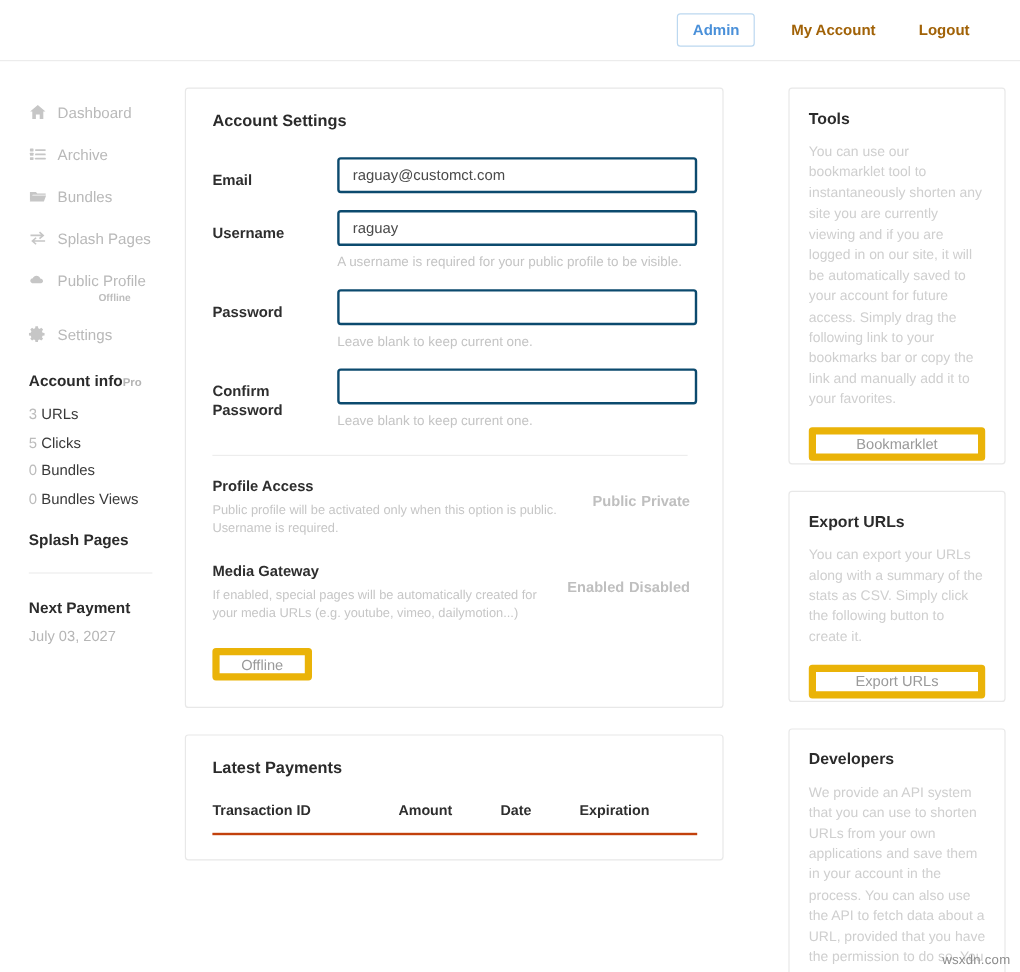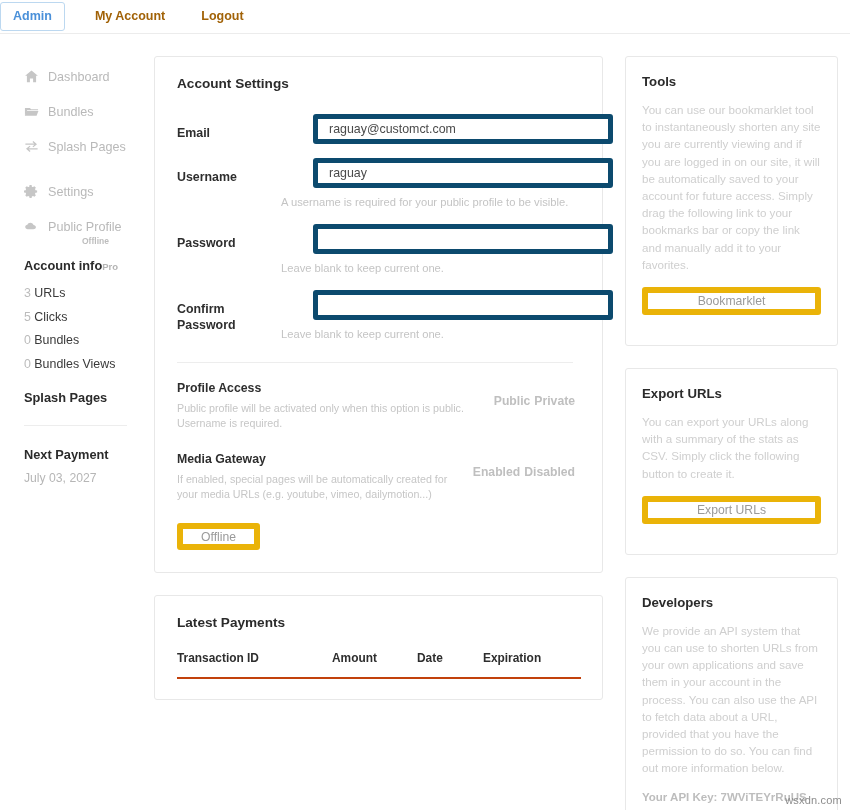--- a/index.html
+++ b/index.html
@@ -6,25 +6,26 @@
   html, body {
     width: 850px; height: 810px;
     background: #ffffff;
     font-family: "Liberation Sans", sans-serif;
     color: #2b2b2b;
     overflow: hidden;
   }
 
   
   .topbar {
-    height: 34px;
+    height: 51px;
     border-bottom: 1px solid #ececec;
     display: flex;
     align-items: center;
-    justify-content: flex-start;
+    justify-content: flex-end;
+    padding-right: 24px;
     background: #fff;
   }
   .nav-list { display: flex; align-items: center; gap: 0px; }
   .nav-item {
     font-size: 12.5px;
     font-weight: bold;
     color: #a16207;
     padding: 0 18px;
     line-height: 1;
     text-decoration: none;
@@ -135,29 +136,28 @@
     font-weight: bold;
     color: #2e2e2e;
     padding-top: 11px;
     padding-left: 8px;
     line-height: 16px;
   }
   .fctl { flex: 1; }
   .finput {
     width: 100%;
     height: 30px;
-    border: 5px solid #0c4a6e;
+    border: 2px solid #0c4a6e;
     border-radius: 3px;
     padding: 0 11px;
     font-size: 12.4px;
     font-family: "Liberation Sans", sans-serif;
     color: #4a4a4a;
     background: #fff;
     outline: none;
-    margin-left: 32px;
   }
   .finput::placeholder { color: #c9c9c9; }
   .fhelp {
     font-size: 11.2px;
     color: #c4c4c4;
     margin-top: 7px;
     line-height: 15px;
   }
   .fspace { height: 12px; }
 
@@ -203,21 +203,21 @@
     color: #2e2e2e;
     padding-bottom: 12px;
     border-bottom: 2px solid #c2410c;
   }
   .c-txid { width: 155px; flex: 0 0 155px; }
   .c-amt  { width: 85px;  flex: 0 0 85px; }
   .c-date { width: 66px;  flex: 0 0 66px; }
   .c-exp  { flex: 1; }
 
   
-  .rpanel { padding: 17px 16px 30px 16px; margin-bottom: 22px; }
+  .rpanel { padding: 17px 16px 2px 16px; margin-bottom: 22px; margin-left: 32px; }
   .rtitle { font-size: 13.2px; font-weight: bold; color: #2b2b2b; margin-bottom: 12px; }
   .rtext { font-size: 11.6px; color: #cfcfcf; line-height: 17.2px; }
   .rbtn-wide {
     width: 100%;
     height: 28px;
     font-size: 12.2px;
     margin-top: 14px;
   }
   .apikey {
     font-size: 11.5px;
@@ -259,20 +259,33 @@
 
     <a class="side-link" href="#">
       <span class="side-ico">
         <svg width="15" height="15" viewBox="0 0 16 16" fill="#c6c6c6">
             <path d="M8 1.6 1.2 7.3h1.9V14h3.2v-3.9h3.4V14h3.2V7.3h1.9z"></path>
           </svg>
       </span>
       <span>Dashboard</span>
     </a>
 
+    <a class="side-link" href="#">
+      <span class="side-ico">
+        <svg width="15" height="15" viewBox="0 0 16 16" fill="#c6c6c6">
+            <rect x="1" y="3" width="3.2" height="2.6" rx=".4"></rect>
+            <rect x="5.6" y="3.6" width="9.4" height="1.6" rx=".4"></rect>
+            <rect x="1" y="6.8" width="3.2" height="2.6" rx=".4"></rect>
+            <rect x="5.6" y="7.4" width="9.4" height="1.6" rx=".4"></rect>
+            <rect x="1" y="10.6" width="3.2" height="2.6" rx=".4"></rect>
+            <rect x="5.6" y="11.2" width="9.4" height="1.6" rx=".4"></rect>
+          </svg>
+      </span>
+      <span>Archive</span>
+    </a>
 
     <a class="side-link" href="#">
       <span class="side-ico">
         <svg width="15" height="15" viewBox="0 0 16 16" fill="#c6c6c6">
             <path d="M1 4.2h5.3l1.3 1.5H15v1H3.4L1.4 12 1 11.8z"></path>
             <path d="M2.4 7.4h13L13.4 12.6H.9z"></path>
           </svg>
       </span>
       <span>Bundles</span>
     </a>
@@ -280,38 +293,38 @@
     <a class="side-link" href="#">
       <span class="side-ico">
         <svg width="15" height="15" viewBox="0 0 16 16" fill="none" stroke="#c6c6c6" stroke-width="1.4">
             <path d="M1.5 5.5h11M9.5 2.6 12.8 5.5 9.5 8.4" fill="none"></path>
             <path d="M14.5 10.5h-11M6.5 7.6 3.2 10.5 6.5 13.4" fill="none"></path>
           </svg>
       </span>
       <span>Splash Pages</span>
     </a>
 
+    <a class="side-link" href="#">
+      <span class="side-ico">
+        <svg width="15" height="15" viewBox="0 0 16 16" fill="#c6c6c6">
+            <path d="M4 10.8c-1.5 0-2.7-1-2.7-2.3 0-1.2 1-2.2 2.3-2.3.4-1.3 1.7-2.2 3.2-2.2 1.6 0 3 1 3.3 2.4 1.4.1 2.6 1.1 2.6 2.3 0 1.3-1.3 2.1-2.8 2.1z"></path>
+          </svg>
+      </span>
+      <span>Public Profile</span>
+      <span class="offline-tag">Offline</span>
+    </a>
+
     <a class="side-link" href="#" style="margin-top:10px">
       <span class="side-ico">
         <svg width="15" height="15" viewBox="0 0 16 16" fill="#c6c6c6">
             <path d="M8 5.6a2.4 2.4 0 1 0 0 4.8 2.4 2.4 0 0 0 0-4.8zm0 3.6a1.2 1.2 0 1 1 0-2.4 1.2 1.2 0 0 1 0 2.4z"></path>
             <path d="M14 9.1V6.9l-1.8-.3a4.6 4.6 0 0 0-.5-1.2l1-1.5-1.6-1.6-1.5 1a4.6 4.6 0 0 0-1.2-.5L8.1 1H5.9l-.3 1.8c-.4.1-.8.3-1.2.5l-1.5-1-1.6 1.6 1 1.5c-.2.4-.4.8-.5 1.2L0 6.9v2.2l1.8.3c.1.4.3.8.5 1.2l-1 1.5 1.6 1.6 1.5-1c.4.2.8.4 1.2.5l.3 1.8h2.2l.3-1.8c.4-.1.8-.3 1.2-.5l1.5 1 1.6-1.6-1-1.5c.2-.4.4-.8.5-1.2z"></path>
           </svg>
       </span>
       <span>Settings</span>
-    </a>
-
-    <a class="side-link" href="#">
-      <span class="side-ico">
-        <svg width="15" height="15" viewBox="0 0 16 16" fill="#c6c6c6">
-            <path d="M4 10.8c-1.5 0-2.7-1-2.7-2.3 0-1.2 1-2.2 2.3-2.3.4-1.3 1.7-2.2 3.2-2.2 1.6 0 3 1 3.3 2.4 1.4.1 2.6 1.1 2.6 2.3 0 1.3-1.3 2.1-2.8 2.1z"></path>
-          </svg>
-      </span>
-      <span>Public Profile</span>
-      <span class="offline-tag">Offline</span>
     </a>
 
     <div class="side-gap"></div>
 
     <div class="side-head">
       <span>Account info</span>
       <span class="pro">Pro</span>
     </div>
 
     <div class="stat-row">

